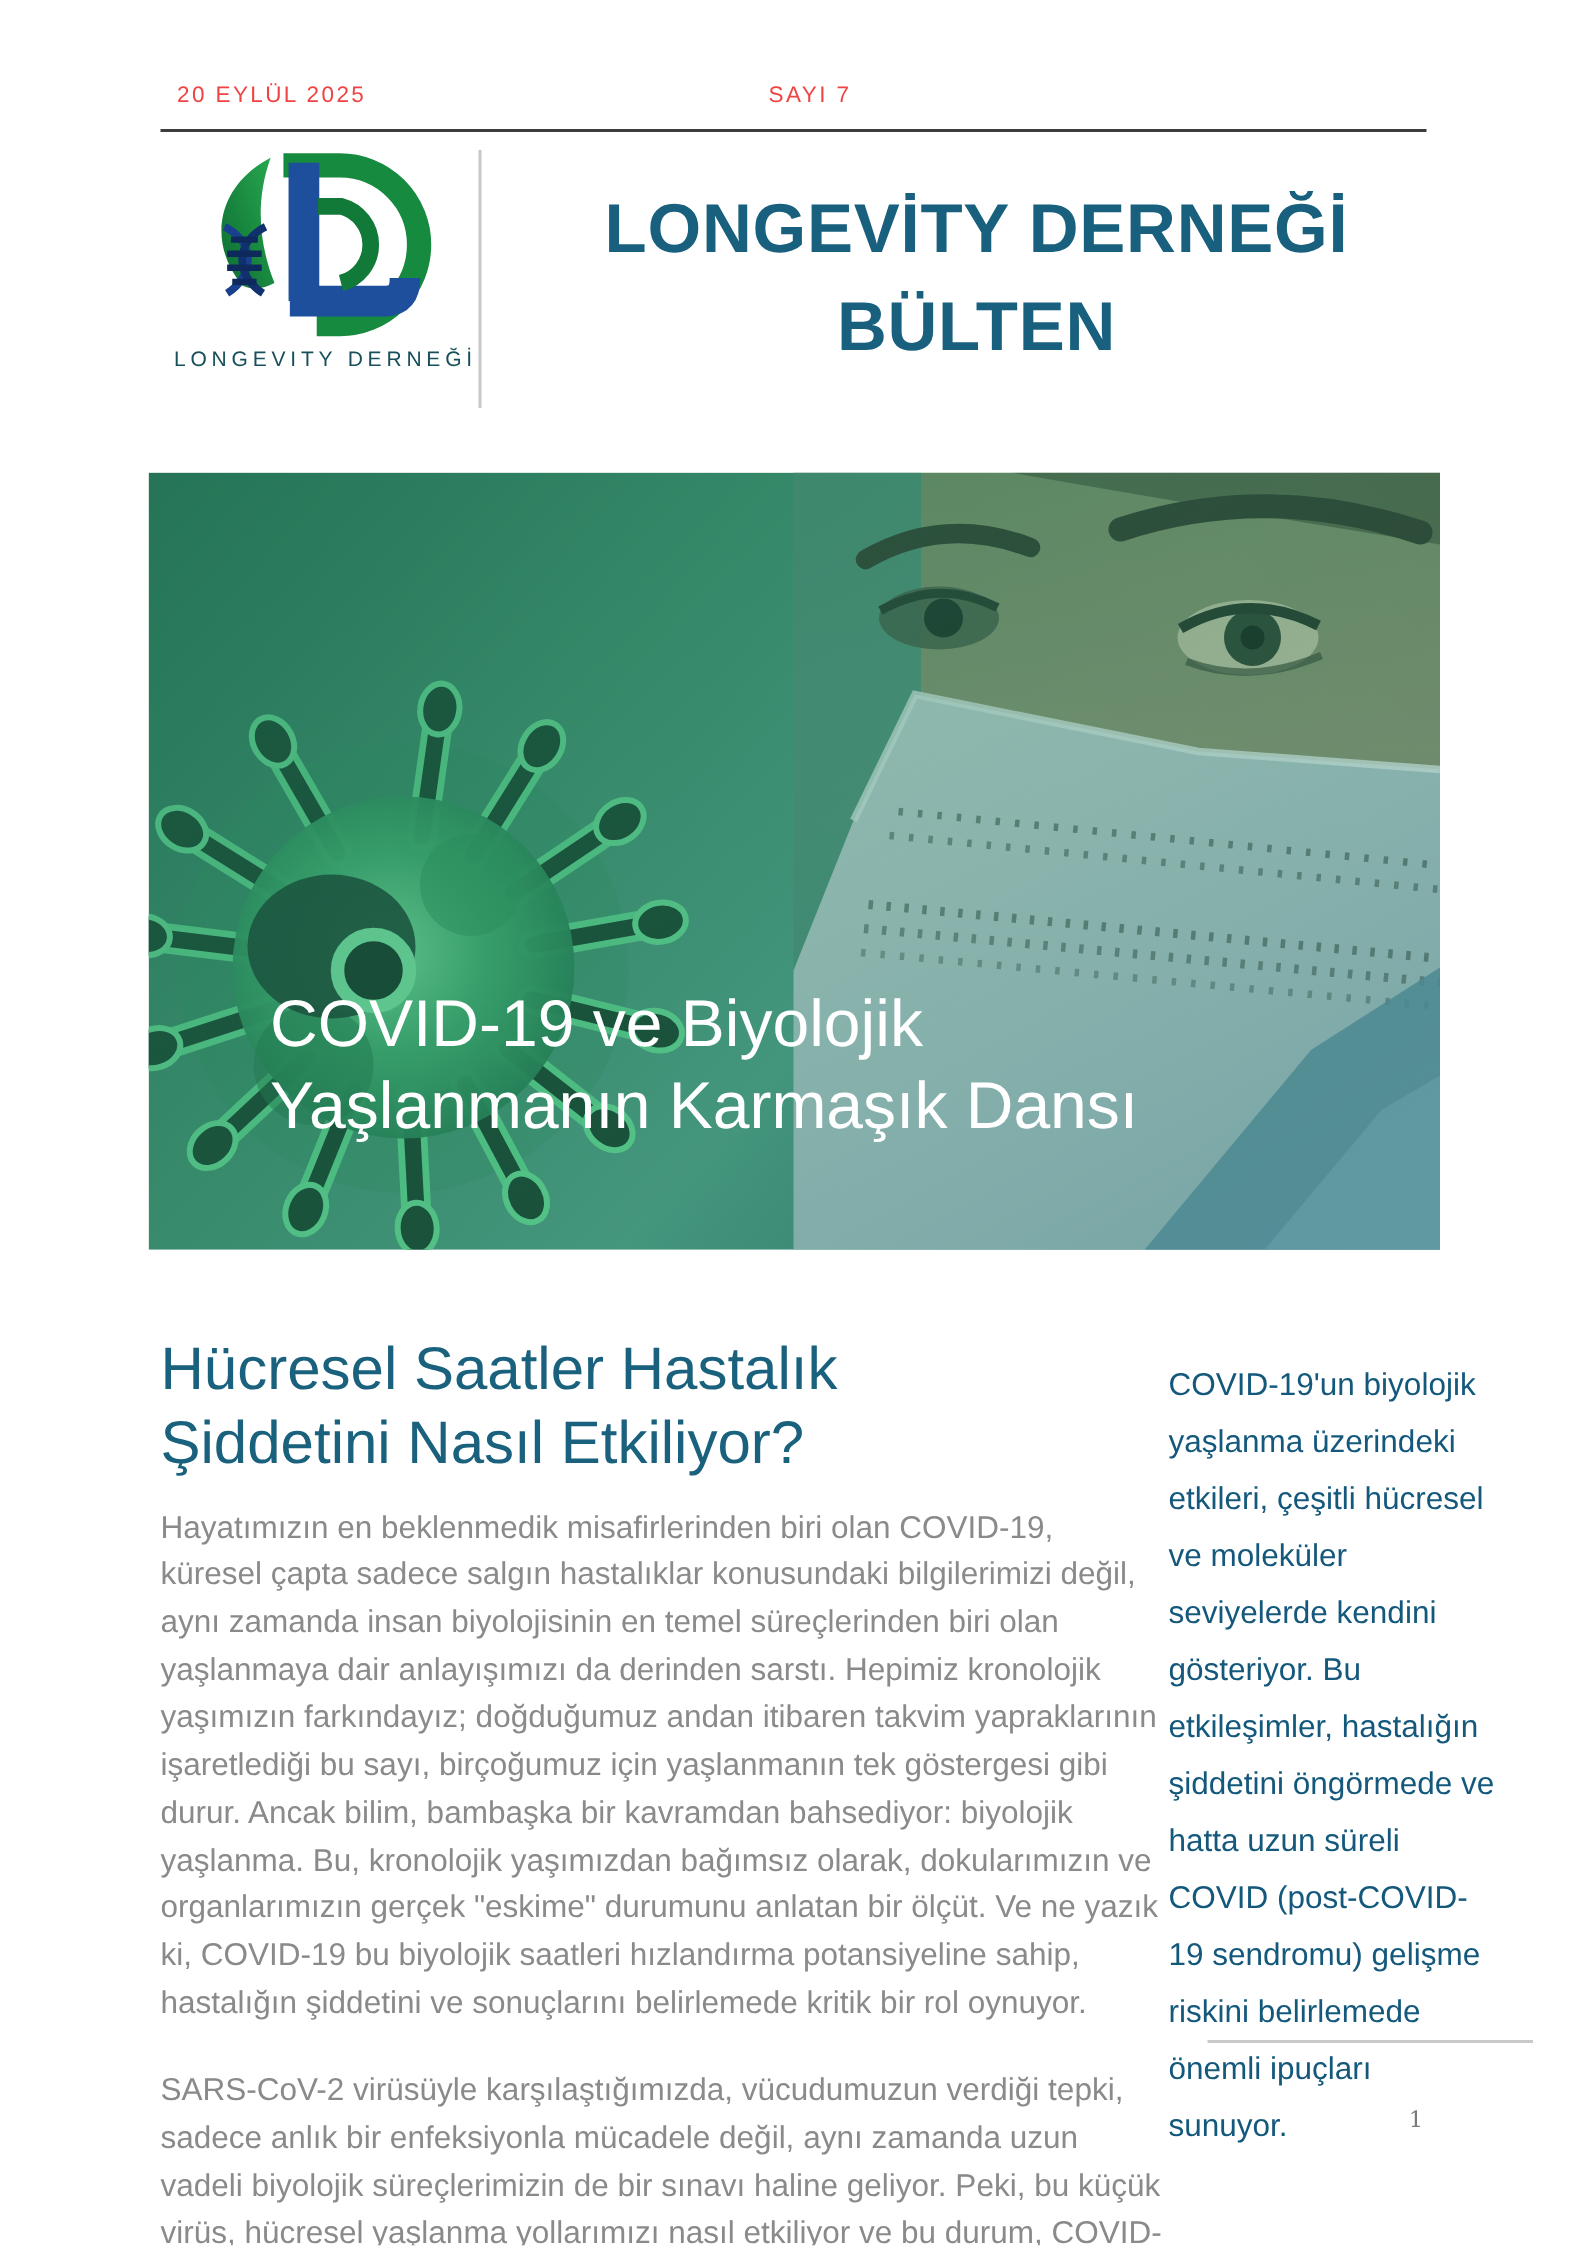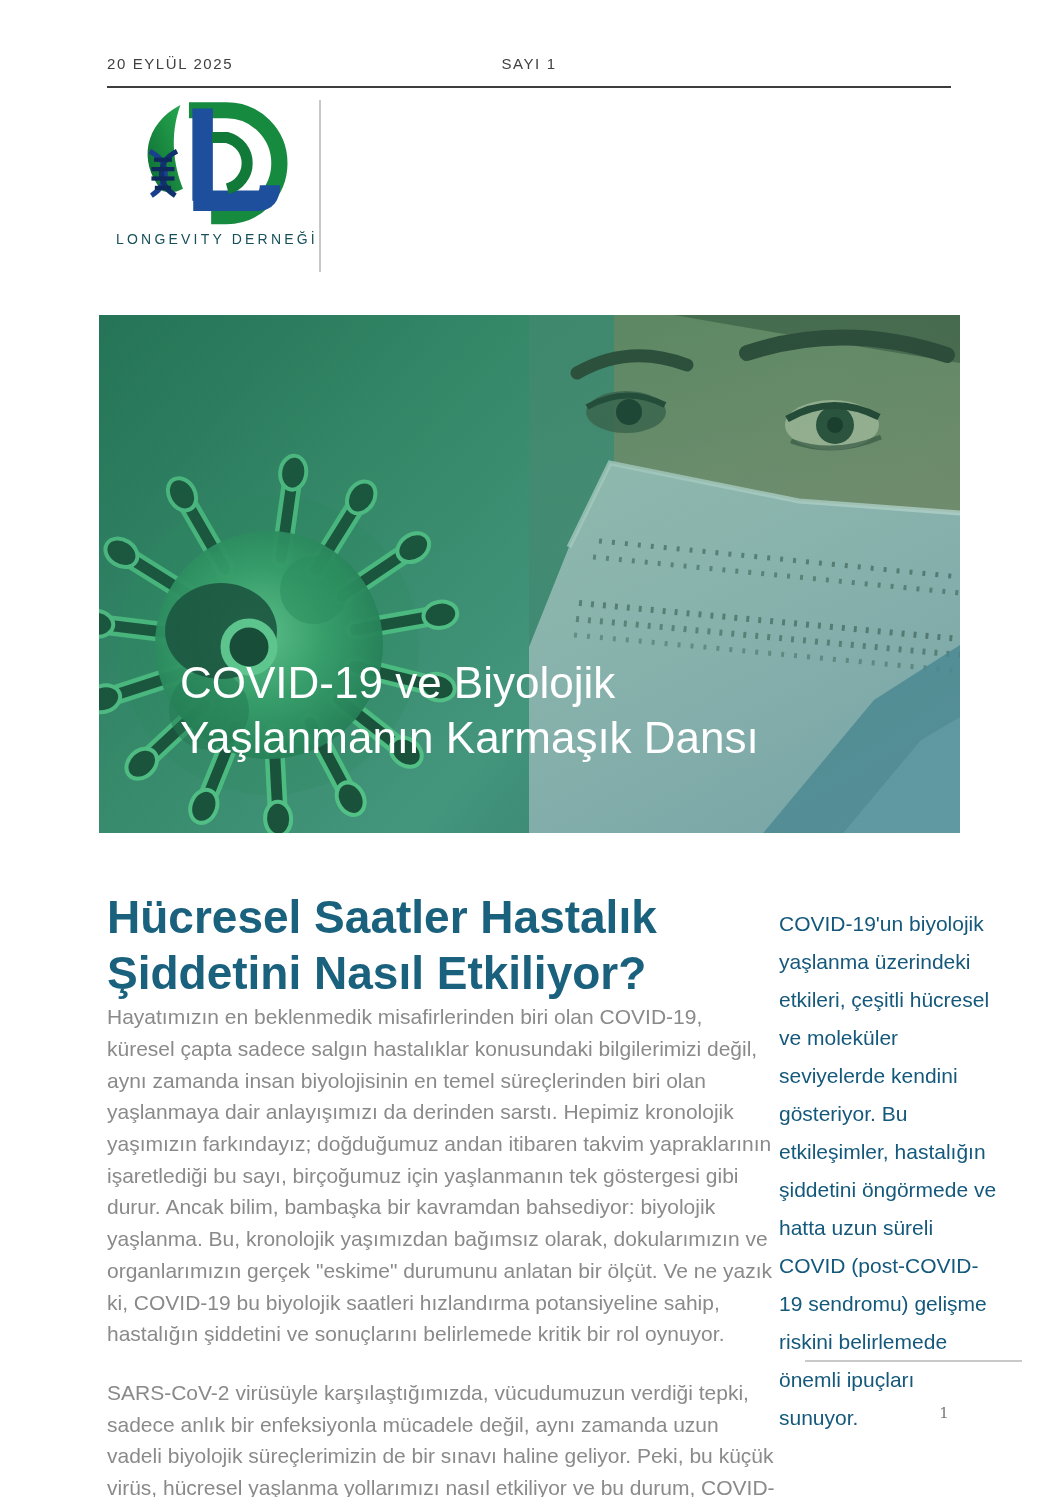--- a/index.html
+++ b/index.html
@@ -3,22 +3,22 @@
 <meta charset="utf-8">
 <style>
   * { margin:0; padding:0; box-sizing:border-box; }
   html,body { background:#ffffff; }
   .page {
     position:relative; width:1058px; height:1497px; background:#ffffff;
     font-family:"Liberation Sans", sans-serif; overflow:hidden; margin:0 auto;
   }
   
   .masthead-meta {
-    position:absolute; top:55px; left:107px; width:844px; height:22px;
-    color:#404040; font-size:15px; letter-spacing:1.6px;
+    position:absolute; top:55px; left:118px; width:844px; height:22px;
+    color:#ef4444; font-size:15px; letter-spacing:1.6px;
   }
   .masthead-date { position:absolute; left:0; top:0; }
   .masthead-issue { position:absolute; left:50%; transform:translateX(-50%); top:0; }
   .masthead-rule { position:absolute; top:86px; left:107px; width:844px; height:2px; background:#3d3d3d; }
   
   .brand { position:absolute; top:100px; left:116px; width:192px; text-align:center; }
   .brand-logo { display:block; margin:0 auto; }
   .brand-caption {
     margin-top:3px; font-size:14px; font-weight:normal; letter-spacing:3.2px;
     color:#17505a; white-space:nowrap;
@@ -33,21 +33,21 @@
   .hero { position:absolute; top:315px; left:99px; width:861px; height:518px; overflow:hidden; }
   .hero svg { position:absolute; top:0; left:0; }
   .hero-caption {
     position:absolute; left:81px; top:340px; color:#ffffff;
     font-size:44px; line-height:1.25; font-weight:normal;
   }
   .hero-caption span { display:block; }
   
   .article { position:absolute; top:889px; left:107px; width:668px; }
   .article-heading {
-    color:#1A617E; font-size:46px; font-weight:bold; line-height:1.22; 
+    color:#1A617E; font-size:40px; font-weight:normal; line-height:1.22; margin-bottom:16px;
   }
   .article-heading span { display:block; }
   .article p {
     color:#8a8a8a; font-size:21px; line-height:1.51; margin-bottom:27px;
   }
   
   .sidebar {
     position:absolute; top:905px; left:779px; width:219px;
     color:#14587C; font-size:21px; line-height:1.81; font-weight:normal;
   }
@@ -58,21 +58,21 @@
     font-family:"DejaVu Serif", serif; font-size:15px; color:#7a7a7a;
   }
 </style>
 </head>
 <body>
 
 <div class="page">
 
   <div class="masthead-meta">
     <span class="masthead-date">20 EYLÜL 2025</span>
-    <span class="masthead-issue">SAYI 1</span>
+    <span class="masthead-issue">SAYI 7</span>
   </div>
   <div class="masthead-rule"></div>
 
   <div class="brand">
     <svg class="brand-logo" width="190" height="128" viewBox="0 0 190 150">
       <defs>
         <linearGradient id="leafGrad" x1="0" y1="1" x2="1" y2="0">
           <stop offset="0" stop-color="#0d6b33"></stop>
             <stop offset="1" stop-color="#27a94f"></stop>
         </linearGradient>
@@ -90,20 +90,24 @@
       <path d="M 68,12 H 112 A 62,62 0 0 1 112,136 H 94" stroke="#168A3E" stroke-width="19" fill="none"></path>
 
       <path d="M 84,10 V 118 M 73,118 H 148 Q 163,118 163,100" stroke="#1D4F9C" stroke-width="24" fill="none"></path>
 
       <path d="M 95,44 H 113 A 31,31 0 0 1 113,104" stroke="#117a38" stroke-width="13" fill="none"></path>
     </svg>
     <div class="brand-caption">LONGEVITY DERNEĞİ</div>
   </div>
   <div class="brand-divider"></div>
 
+  <div class="newsletter-title">
+    <span>LONGEVİTY DERNEĞİ</span>
+    <span>BÜLTEN</span>
+  </div>
 
   <div class="hero">
     <svg width="861" height="547" viewBox="0 0 861 547">
       <defs>
         <linearGradient id="bgGrad" x1="0" y1="0" x2="1" y2="0.55">
           <stop offset="0" stop-color="#266a52"></stop>
           <stop offset="0.38" stop-color="#3f8e6f"></stop>
           <stop offset="0.68" stop-color="#4f9c86"></stop>
           <stop offset="1" stop-color="#2e6f66"></stop>
         </linearGradient>

